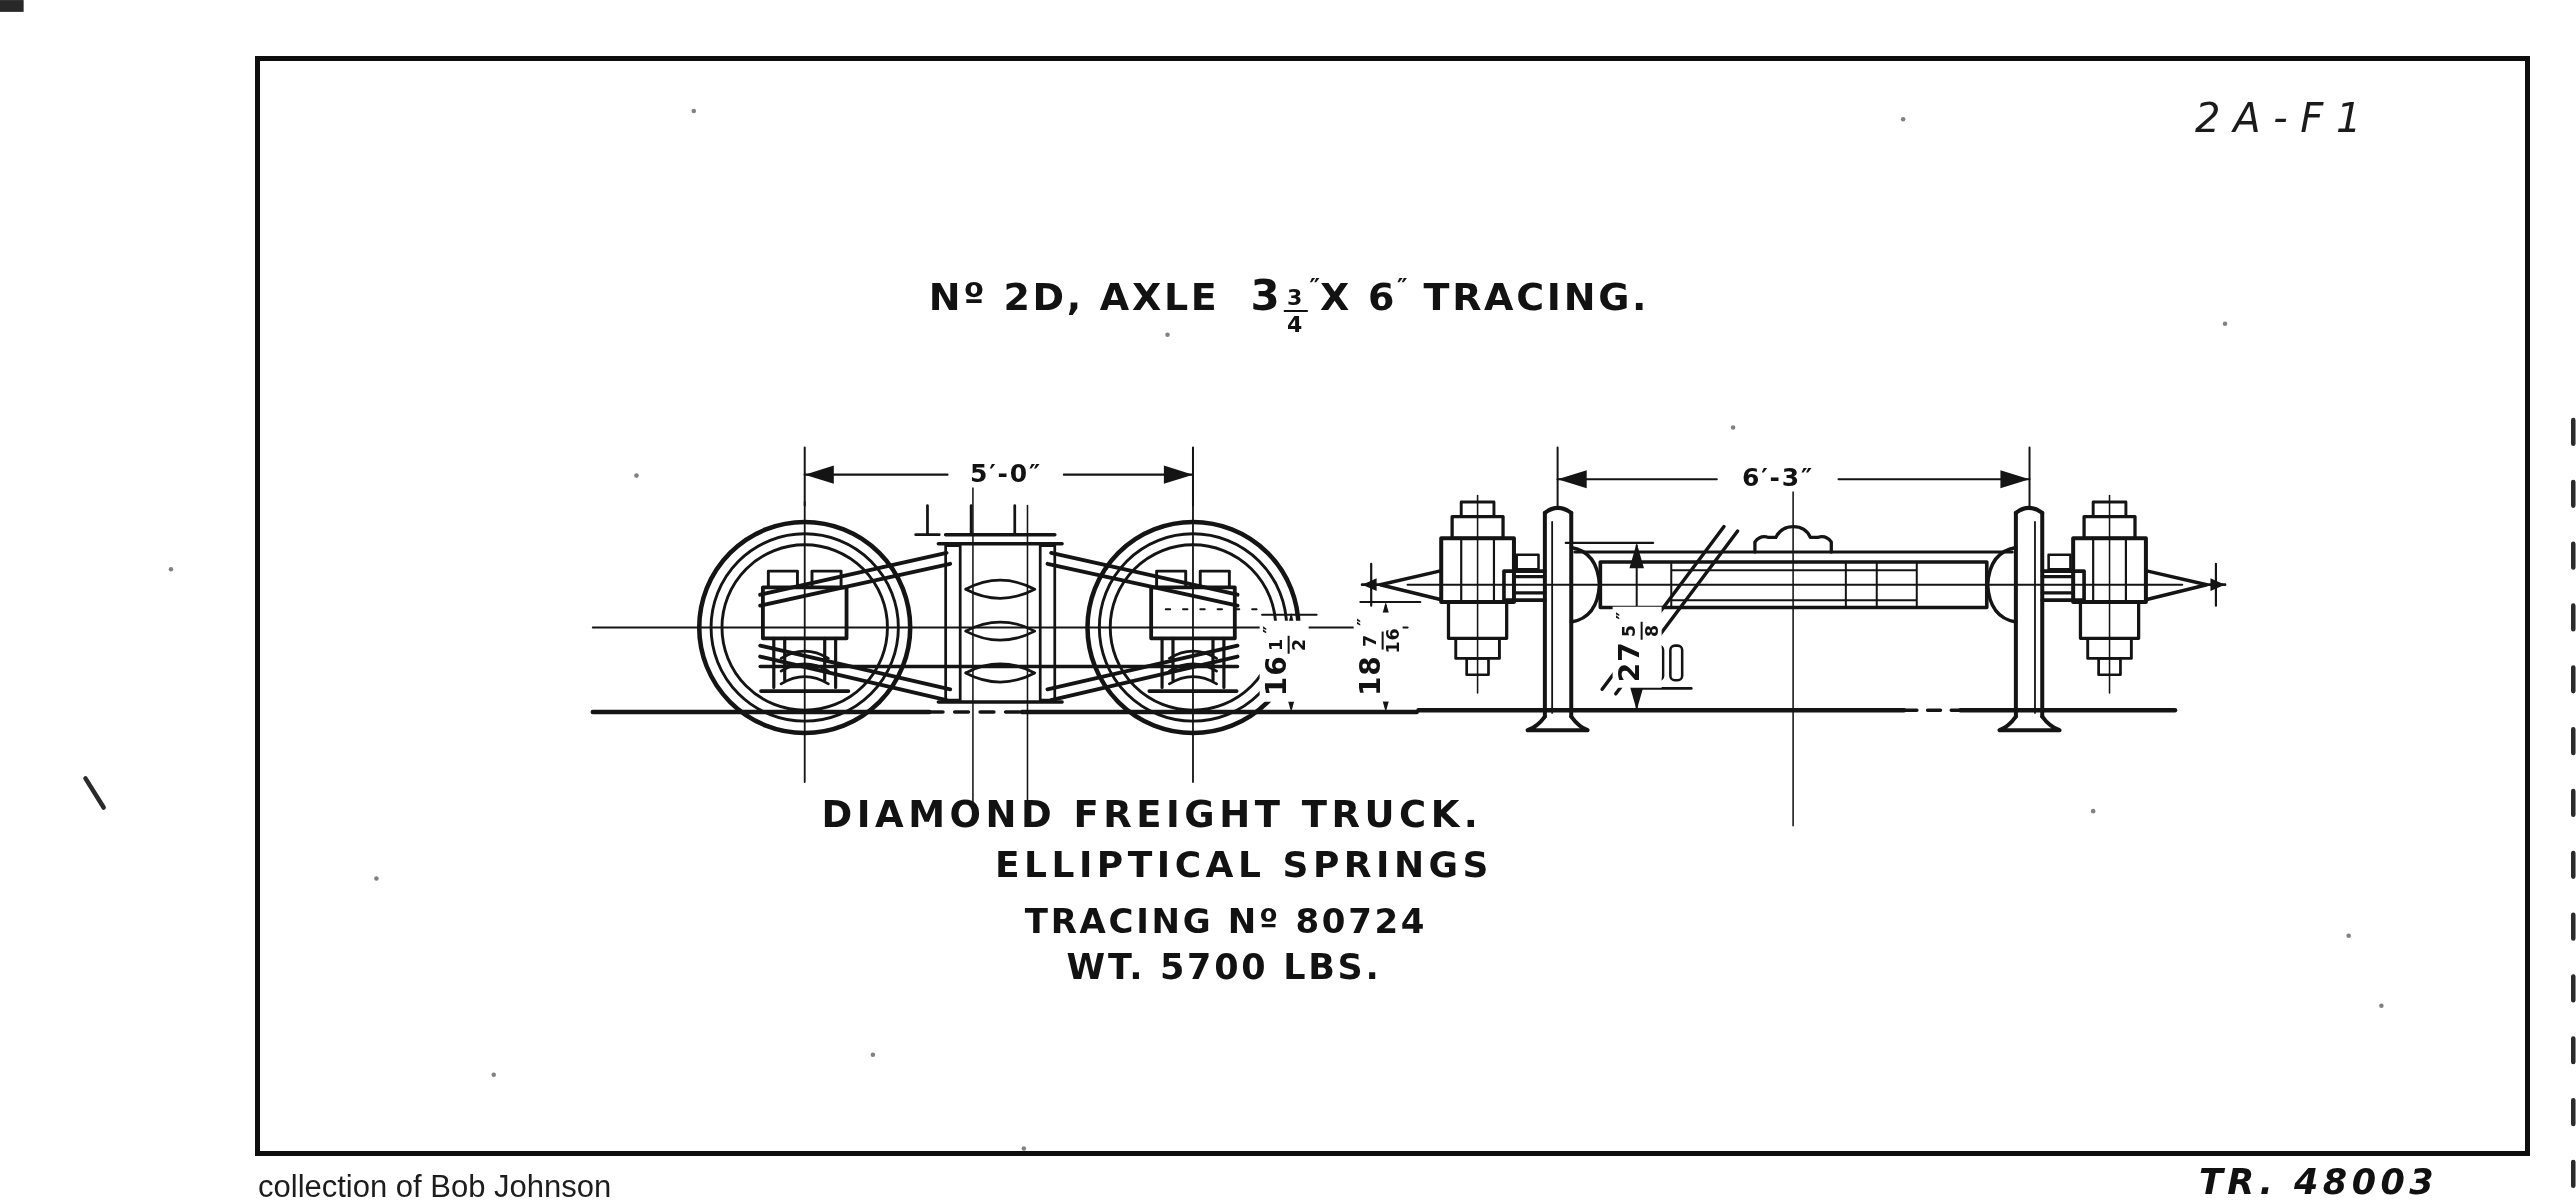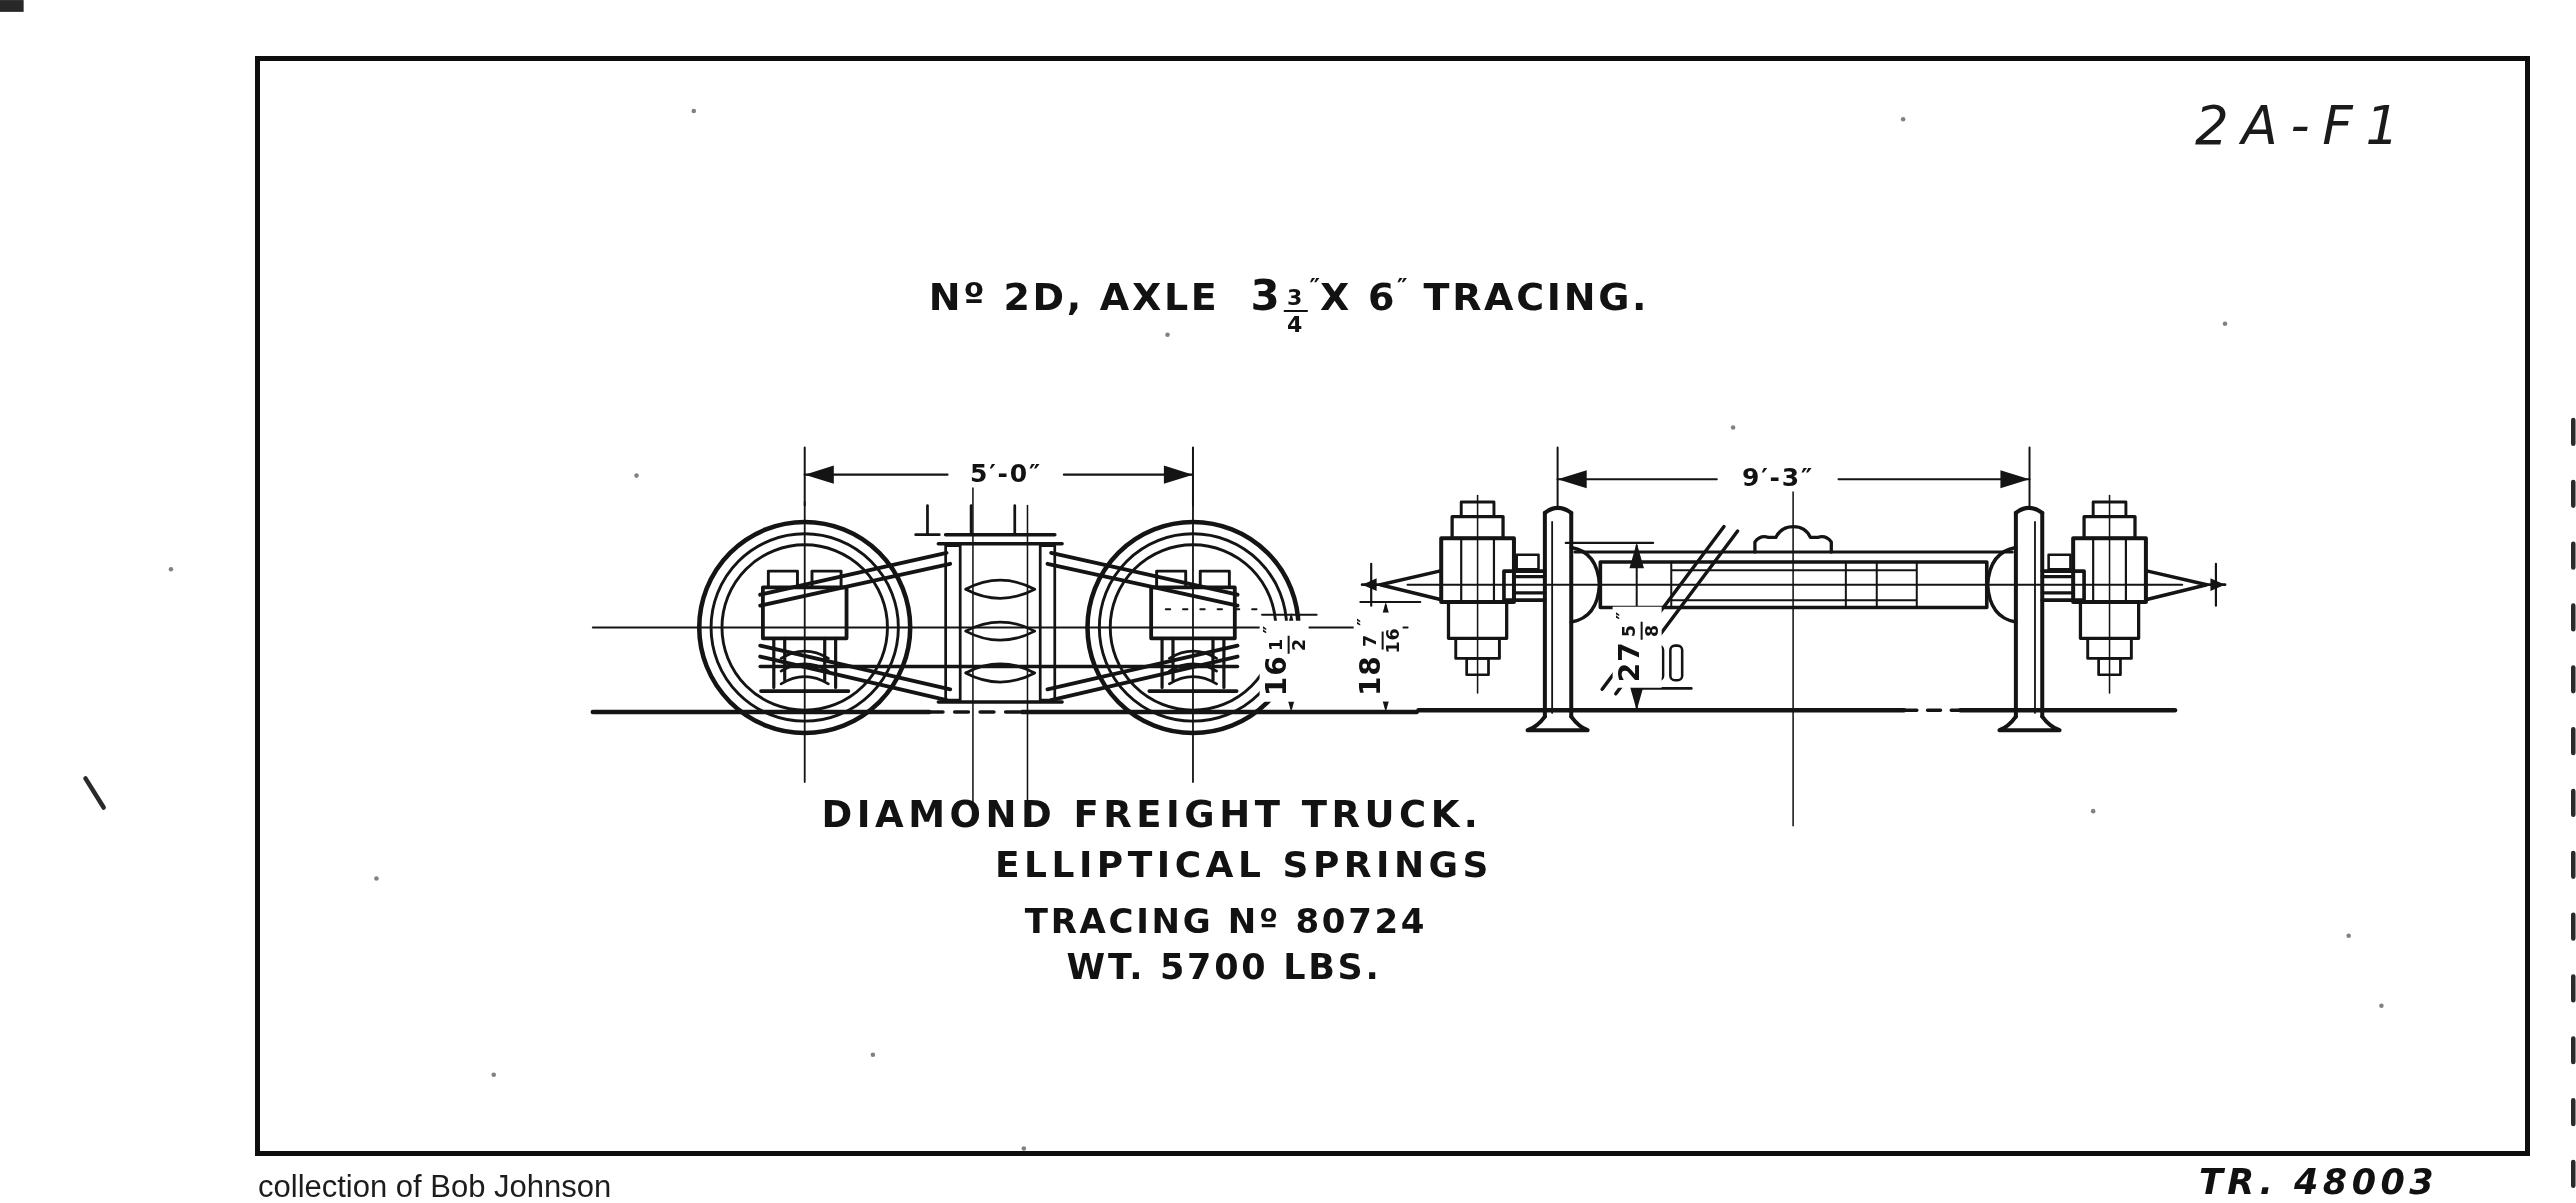--- a/index.html
+++ b/index.html
@@ -9,21 +9,21 @@
     font-family:"DejaVu Sans",sans-serif;color:#141414;
   }
   .frame{
     position:absolute;left:255px;top:56px;width:2275px;height:1100px;
     border:5.5px solid #0e0e0e;box-sizing:border-box;background:transparent;
   }
   .drawing-svg{position:absolute;left:0;top:0;width:2576px;height:1204px;}
   .hand{font-weight:bold;color:#121212;white-space:nowrap;}
   
   .sheet-code{
-    position:absolute;font-size:53px;font-style:italic;font-weight:400;
+    position:absolute;font-size:40px;font-style:italic;font-weight:400;
     letter-spacing:12.7px;color:#1b1b1b;white-space:nowrap;
   }
   
   .title{
     position:absolute;transform:translateX(-50%);
     font-size:38px;letter-spacing:2.7px;white-space:nowrap;
   }
   .tgap{display:inline-block;width:31px;}
   .title .big{font-size:42px;}
   .frac{
@@ -245,21 +245,21 @@
 <div class="sheet-code" style="left:2195px;top:95px">2A-F1</div>
 
 <div class="title hand" style="left:1289px;top:271px">
   <span>Nº 2D, AXLE</span><span class="tgap"></span><span class="big">3</span><span class="frac">
       <span class="fnum">3</span>
       <span class="fden">4</span>
     </span><span class="inch">″</span><span>X 6</span><span class="inch">″</span>&nbsp;<span>TRACING.</span>
 </div>
 
 <div class="dim-label" style="left:1006px;top:473px">5′-0″</div>
-<div class="dim-label" style="left:1778px;top:477px">9′-3″</div>
+<div class="dim-label" style="left:1778px;top:477px">6′-3″</div>
 
 <div class="vdim" style="left:1284px;top:661px">
   <span>16</span><span class="frac">
       <span class="fnum">1</span>
       <span class="fden">2</span>
     </span><span class="inch">″</span>
 </div>
 
 <div class="vdim" style="left:1378px;top:657px">
   <span>18</span><span class="frac">

